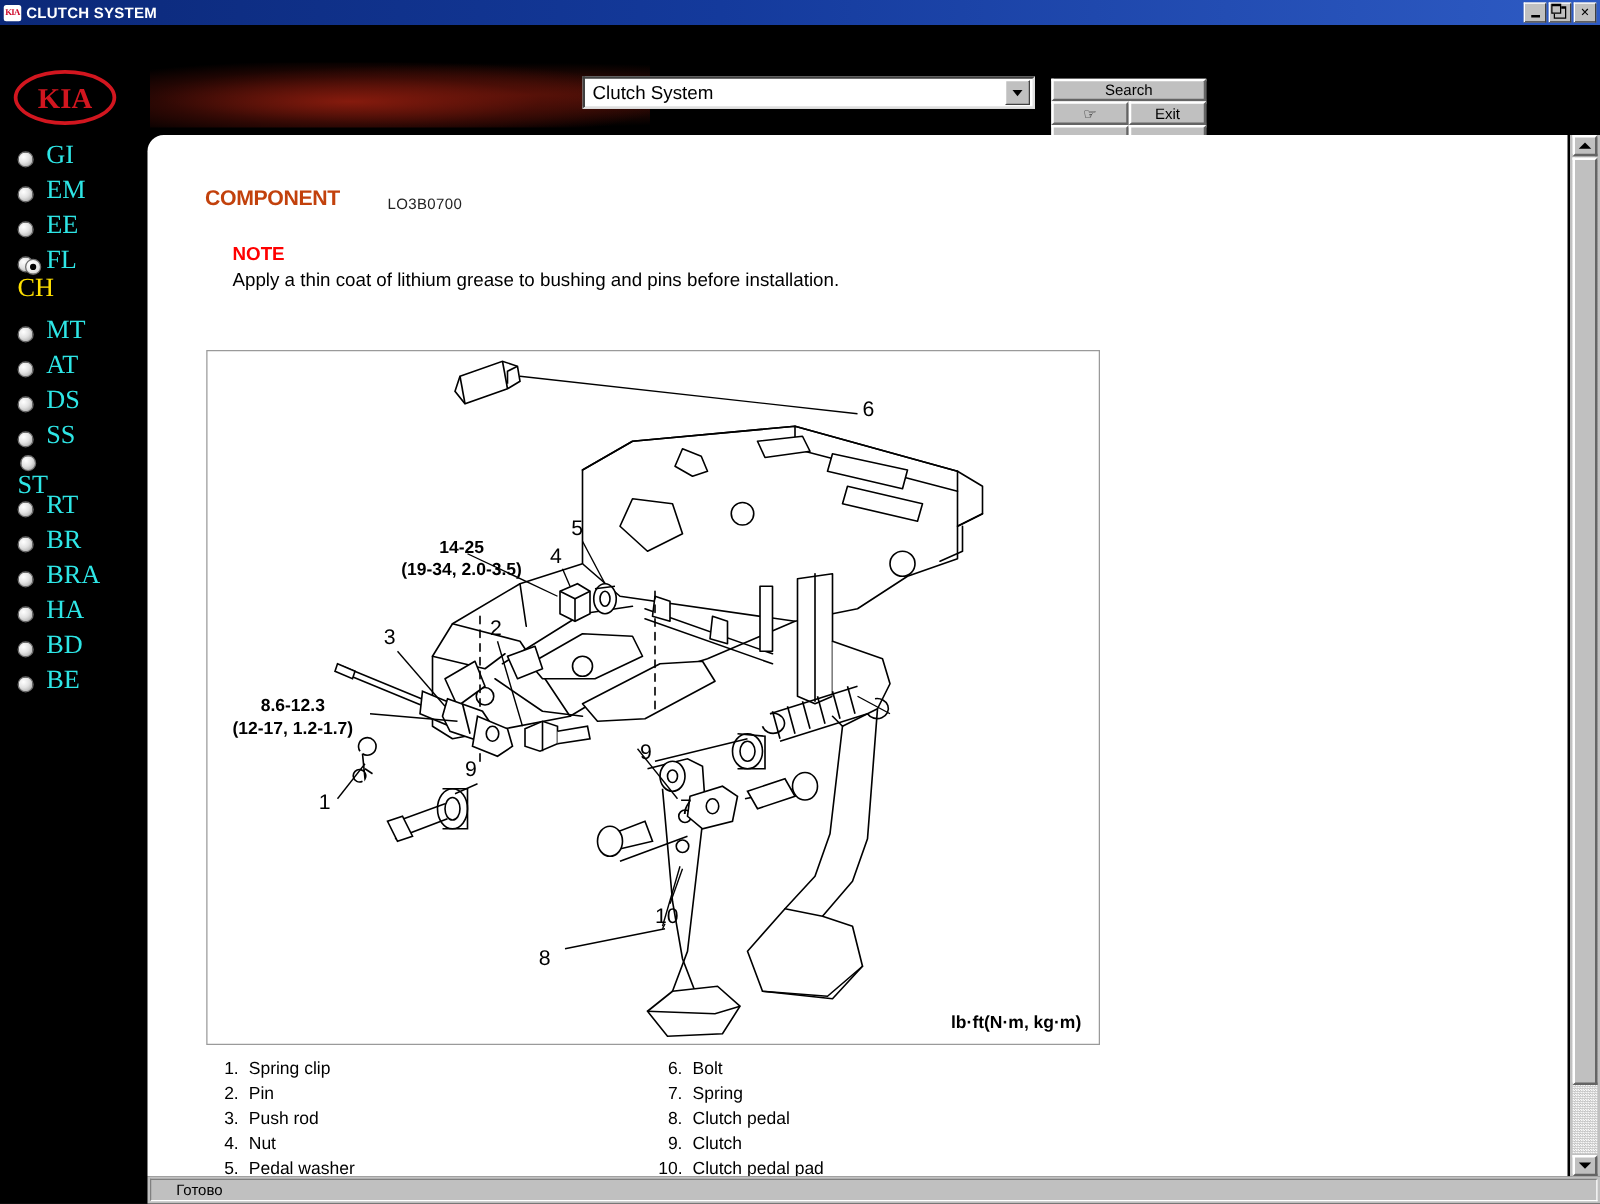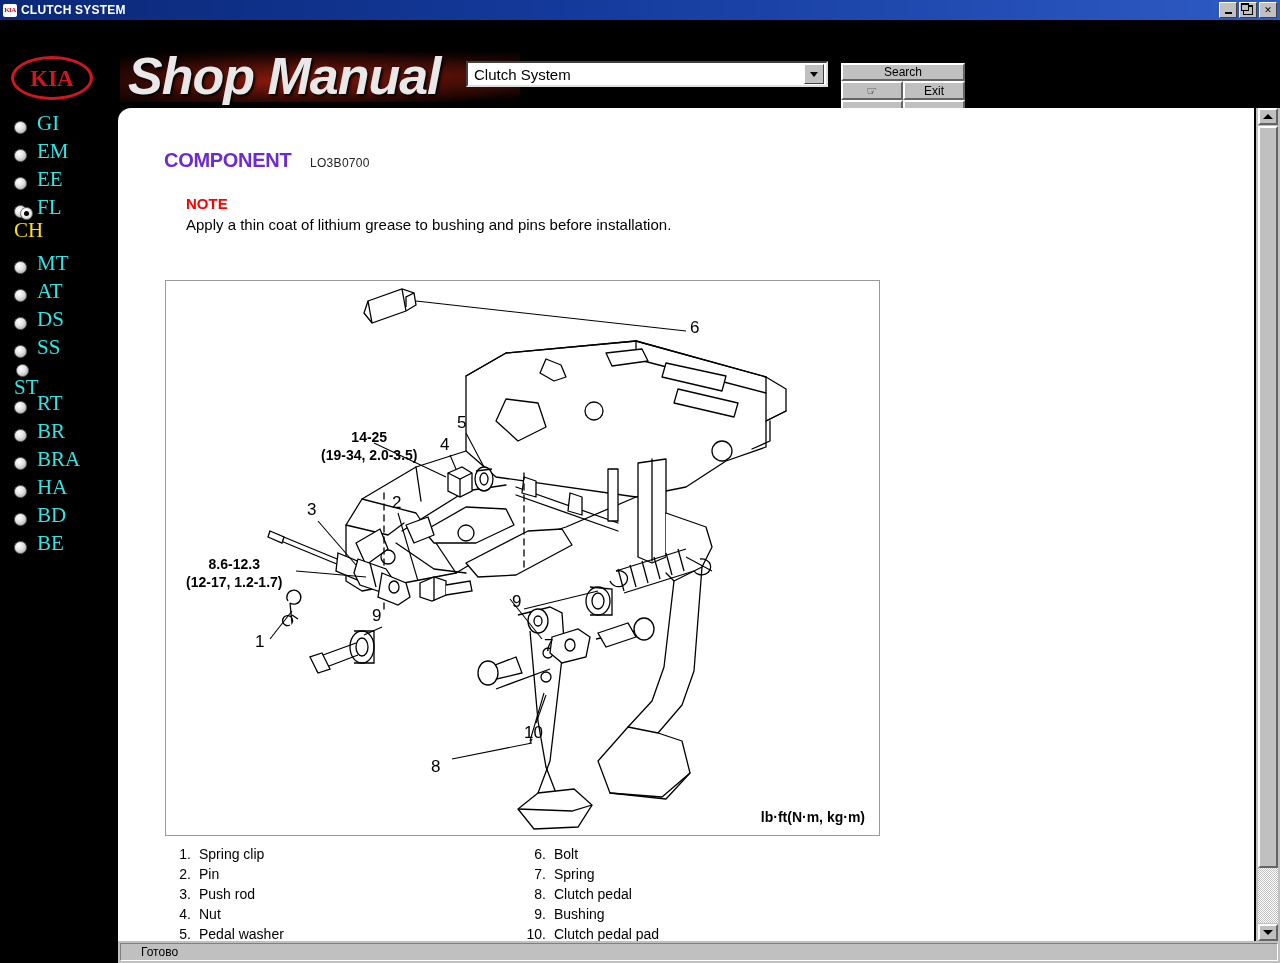--- a/index.html
+++ b/index.html
@@ -129,21 +129,21 @@
   }
   .side-label.active{color:#ffe000;}
 
   
   .content{
     position:absolute;left:118px;top:108px;width:1136px;height:833px;
     background:#fff;border-top-left-radius:13px;overflow:hidden;
   }
   .comp-title{
     position:absolute;left:46px;top:41px;
-    font-size:20px;font-weight:bold;color:#6d28d9;letter-spacing:-0.3px;
+    font-size:17px;font-weight:bold;color:#c2410c;letter-spacing:-0.3px;
     font-family:"Liberation Sans",sans-serif;
   }
   .comp-code{
     position:absolute;left:192px;top:48px;font-size:12px;color:#222;
     letter-spacing:0.3px;font-family:"Liberation Sans",sans-serif;
   }
   .note-title{
     position:absolute;left:68px;top:87px;font-size:15px;font-weight:bold;color:#ff0000;
     font-family:"Liberation Sans",sans-serif;
   }
@@ -231,21 +231,20 @@
         </div>
       <div class="tb-btn">✕</div>
     </div>
   </div>
 
   <div class="header">
     <div class="hdr-texture"></div>
     <div class="kia-logo">
       <span>KIA</span>
     </div>
-    <div class="shop-manual">Shop Manual</div>
 
     <div class="dd-wrap">
       <div class="dd">
         <div class="dd-text">Clutch System</div>
         <div class="dd-arrow">
             <i></i>
           </div>
       </div>
     </div>
 
@@ -539,21 +538,21 @@
           <div class="part-row">
             <span class="part-num">7.</span>
             <span>Spring</span>
           </div>
           <div class="part-row">
             <span class="part-num">8.</span>
             <span>Clutch pedal</span>
           </div>
           <div class="part-row">
             <span class="part-num">9.</span>
-            <span>Bushing</span>
+            <span>Clutch</span>
           </div>
           <div class="part-row">
             <span class="part-num">10.</span>
             <span>Clutch pedal pad</span>
           </div>
         </div>
     </div>
   </div>
 
   <div class="vscroll">

